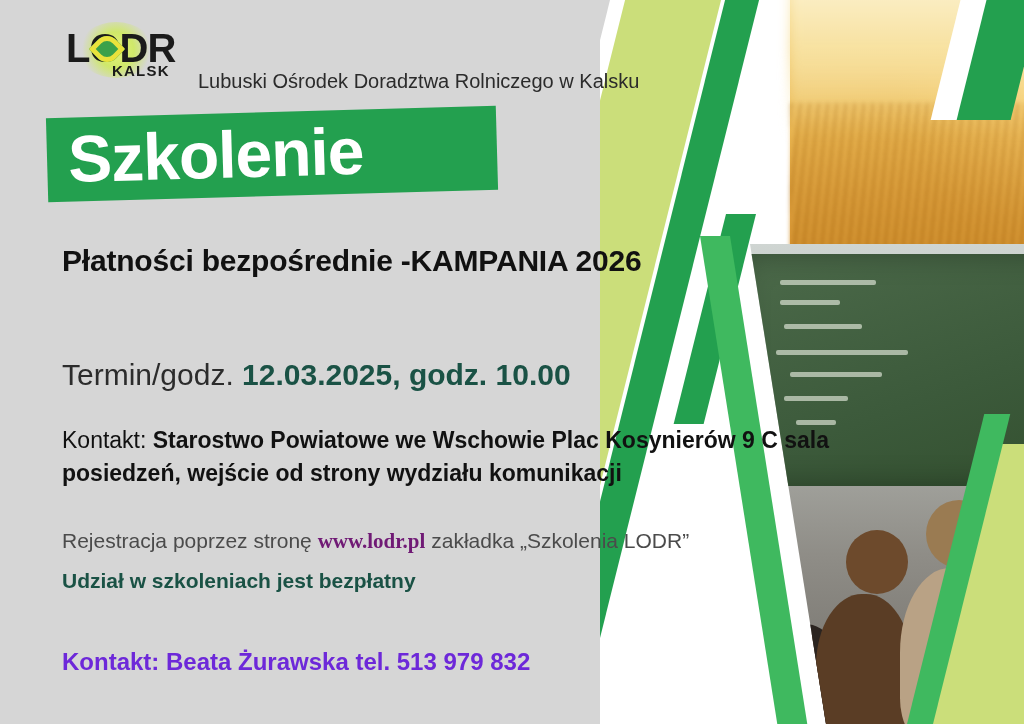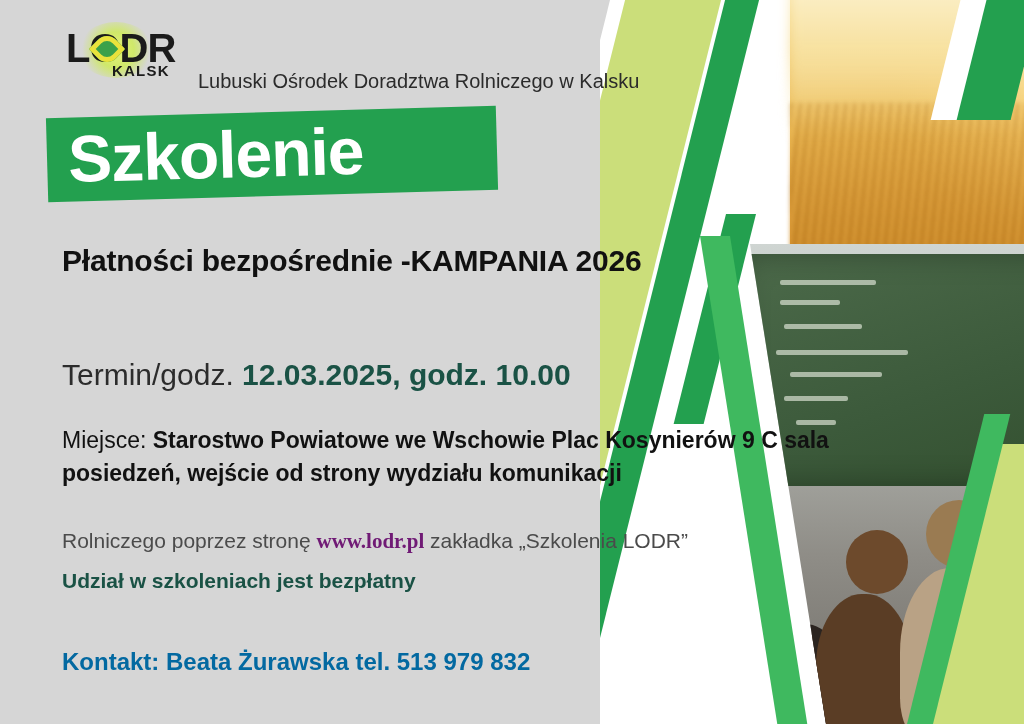--- a/index.html
+++ b/index.html
@@ -223,21 +223,21 @@
   }
   .rejestracja .url { color: #701a75; font-weight: 700; font-family: Liberation Serif, serif; }
 
   .udzial {
     position: absolute; top: 569px; left: 62px;
     font-size: 21px; color: #1a5245; font-weight: 700; white-space: nowrap;
   }
 
   .kontakt {
     position: absolute; top: 648px; left: 62px;
-    font-size: 24px; color: #0369a1; font-weight: 700; white-space: nowrap;
+    font-size: 24px; color: #6d28d9; font-weight: 700; white-space: nowrap;
   }
 </style>
 </head>
 <body>
 
 <div id="poster">
 
   <div class="art-zone">
     <div class="art-white"></div>
     <div class="band-lime"></div>
@@ -301,21 +301,21 @@
 
   <div class="banner"></div>
   <div class="banner-text">Szkolenie</div>
 
   <div class="headline">
     <div>Płatności bezpośrednie -KAMPANIA 2026</div>
   </div>
 
   <div class="termin"><span>Termin/godz. </span><b>12.03.2025, godz. 10.00</b></div>
 
-  <div class="miejsce"><span>Miejsce: </span><b>Starostwo Powiatowe we Wschowie Plac Kosynierów 9 C sala posiedzeń, wejście od strony wydziału komunikacji</b></div>
-
-  <div class="rejestracja"><span>Rolniczego poprzez stronę </span><span class="url">www.lodr.pl</span><span> zakładka „Szkolenia LODR”</span></div>
+  <div class="miejsce"><span>Kontakt: </span><b>Starostwo Powiatowe we Wschowie Plac Kosynierów 9 C sala posiedzeń, wejście od strony wydziału komunikacji</b></div>
+
+  <div class="rejestracja"><span>Rejestracja poprzez stronę </span><span class="url">www.lodr.pl</span><span> zakładka „Szkolenia LODR”</span></div>
 
   <div class="udzial">Udział w szkoleniach jest bezpłatny</div>
 
   <div class="kontakt">Kontakt: Beata Żurawska tel. 513 979 832</div>
 
 </div>
 
 </body></html>

